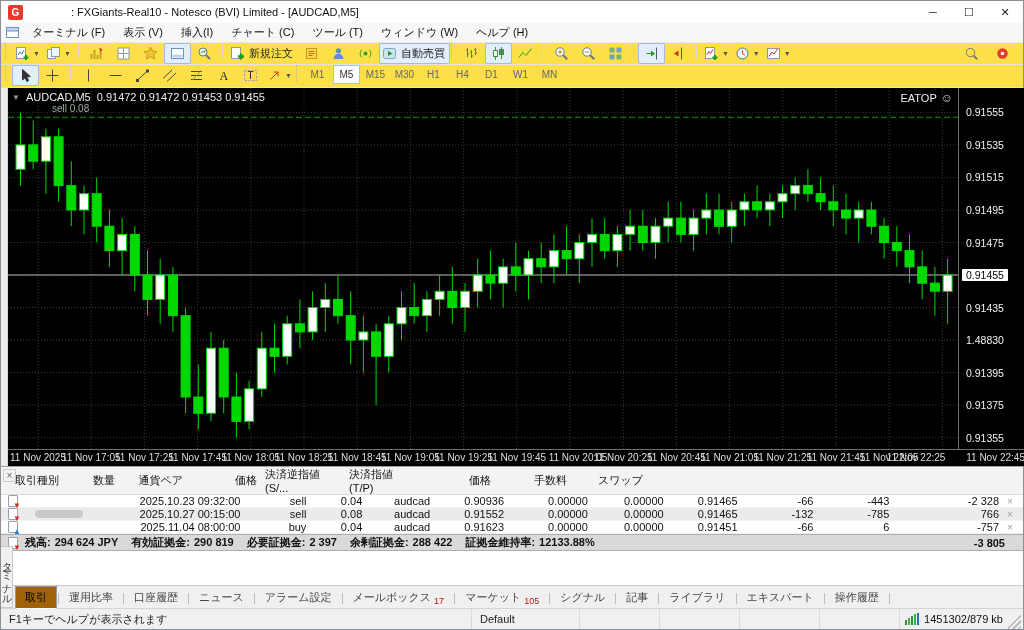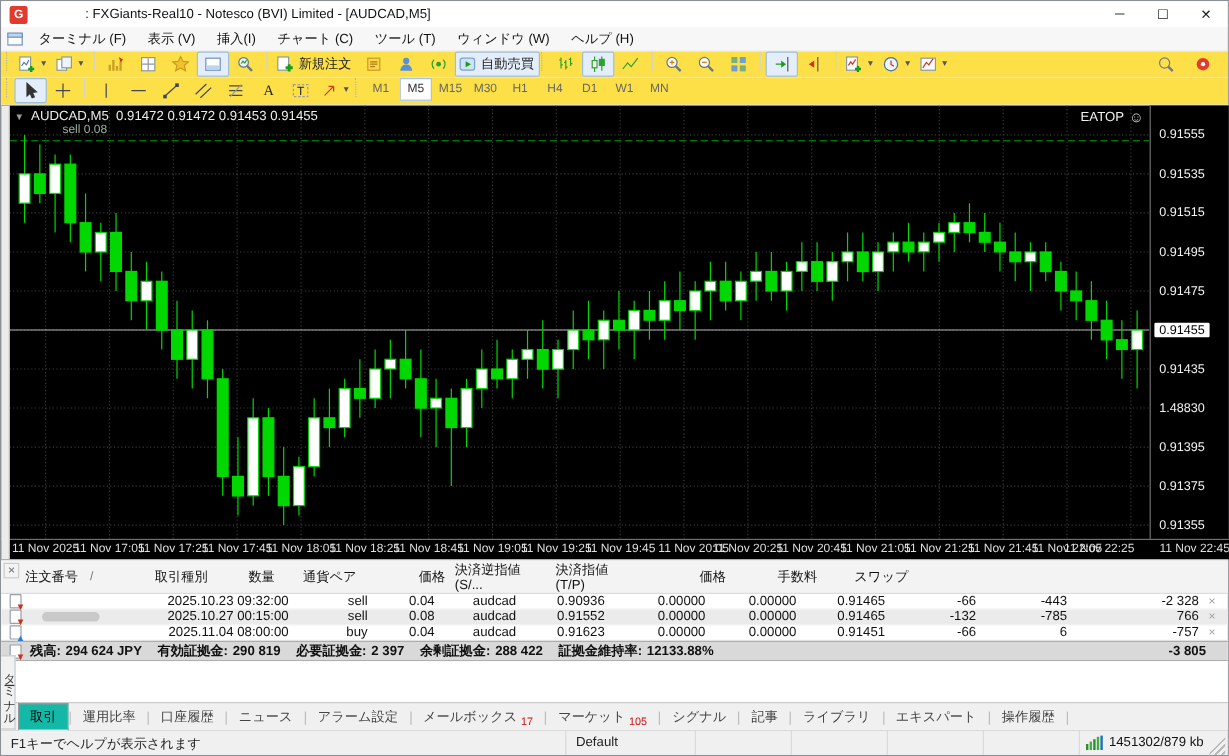--- a/index.html
+++ b/index.html
@@ -59,21 +59,21 @@
   .arr.sell{color:#d03020;} .arr.buy{color:#2a7fd4;}
   .blob{width:48px;height:8px;border-radius:4px;background:#c9c9c9;margin-left:10px;}
   .rowx{color:#a0a0a0;font-size:10px;}
   .t-balance{flex:0 0 17px;display:flex;align-items:center;background:#d9d9d9;border-top:1px solid #aeaeae;border-bottom:1px solid #aeaeae;box-sizing:border-box;font-weight:bold;}
   .bpair{margin-right:13px;white-space:nowrap;}
   .bpair .v{margin-left:4px;}
   .btotal{margin-left:auto;margin-right:18px;font-weight:bold;}
   .t-fill{flex:1;background:#fff;}
   .t-tabs{flex:0 0 21px;background:#f0f0f0;border-top:1px solid #c9c9c9;display:flex;align-items:flex-end;padding-left:14px;box-sizing:border-box;}
   .ttab{padding:3px 9px 3px 9px;color:#444;white-space:nowrap;position:relative;}
-  .ttab.active{background:#14b8a6;border:1px solid #999;border-bottom:1px solid #fff;margin-bottom:-1px;color:#000;}
+  .ttab.active{background:#a16207;border:1px solid #999;border-bottom:1px solid #fff;margin-bottom:-1px;color:#000;}
   .tbadge{font-size:9px;color:#cc1111;position:relative;top:3px;margin-left:3px;}
   .tdiv{width:1px;height:11px;background:#bdbdbd;margin:0 1px 4px 1px;align-self:flex-end;}
   .sidetab{position:absolute;left:0;bottom:0;width:12px;height:62px;background:#f1f1f1;border:1px solid #c8c8c8;border-left:none;box-sizing:border-box;writing-mode:vertical-rl;display:flex;align-items:center;justify-content:center;font-size:10px;color:#333;z-index:4;}
   
   .statusbar{flex:0 0 21px;background:#f0f0f0;border-top:1px solid #d4d4d4;box-sizing:border-box;display:flex;align-items:stretch;font-size:11px;}
   .scell{display:flex;align-items:center;padding:0 8px;border-right:1px solid #dadada;box-sizing:border-box;color:#222;}
   .sright{margin-left:auto;display:flex;align-items:center;gap:5px;padding-right:2px;}
   .bars{display:flex;align-items:flex-end;gap:1px;height:12px;}
   .bars span{width:2px;display:block;}
   .gripc{width:13px;height:100%;background:
@@ -654,21 +654,20 @@
         <span class="taxlabel" style="left:843.2px">11 Nov 22:05</span>
         <span class="taxlabel" style="left:870px">11 Nov 22:25</span>
         <span class="taxlabel" style="left:949.6px">11 Nov 22:45</span>
       </div>
     <div class="leftstrip"></div>
   </div>
 
   <div class="terminal">
     <div class="t-close">×</div>
     <div class="t-header" id="thead">
-        <span class="hcell" style="width:114px;padding-left:20px">注文番号<span class="sort">/</span></span>
         <span class="hcell r" style="width:66px">取引種別</span>
         <span class="hcell r" style="width:56px">数量</span>
         <span class="hcell r" style="width:68px">通貨ペア</span>
         <span class="hcell r" style="width:74px">価格</span>
         <span class="hcell r" style="width:84px">決済逆指値(S/...</span>
         <span class="hcell r" style="width:76px">決済指値(T/P)</span>
         <span class="hcell r" style="width:74px">価格</span>
         <span class="hcell r" style="width:76px">手数料</span>
         <span class="hcell r" style="width:76px">スワップ</span>
       </div>

